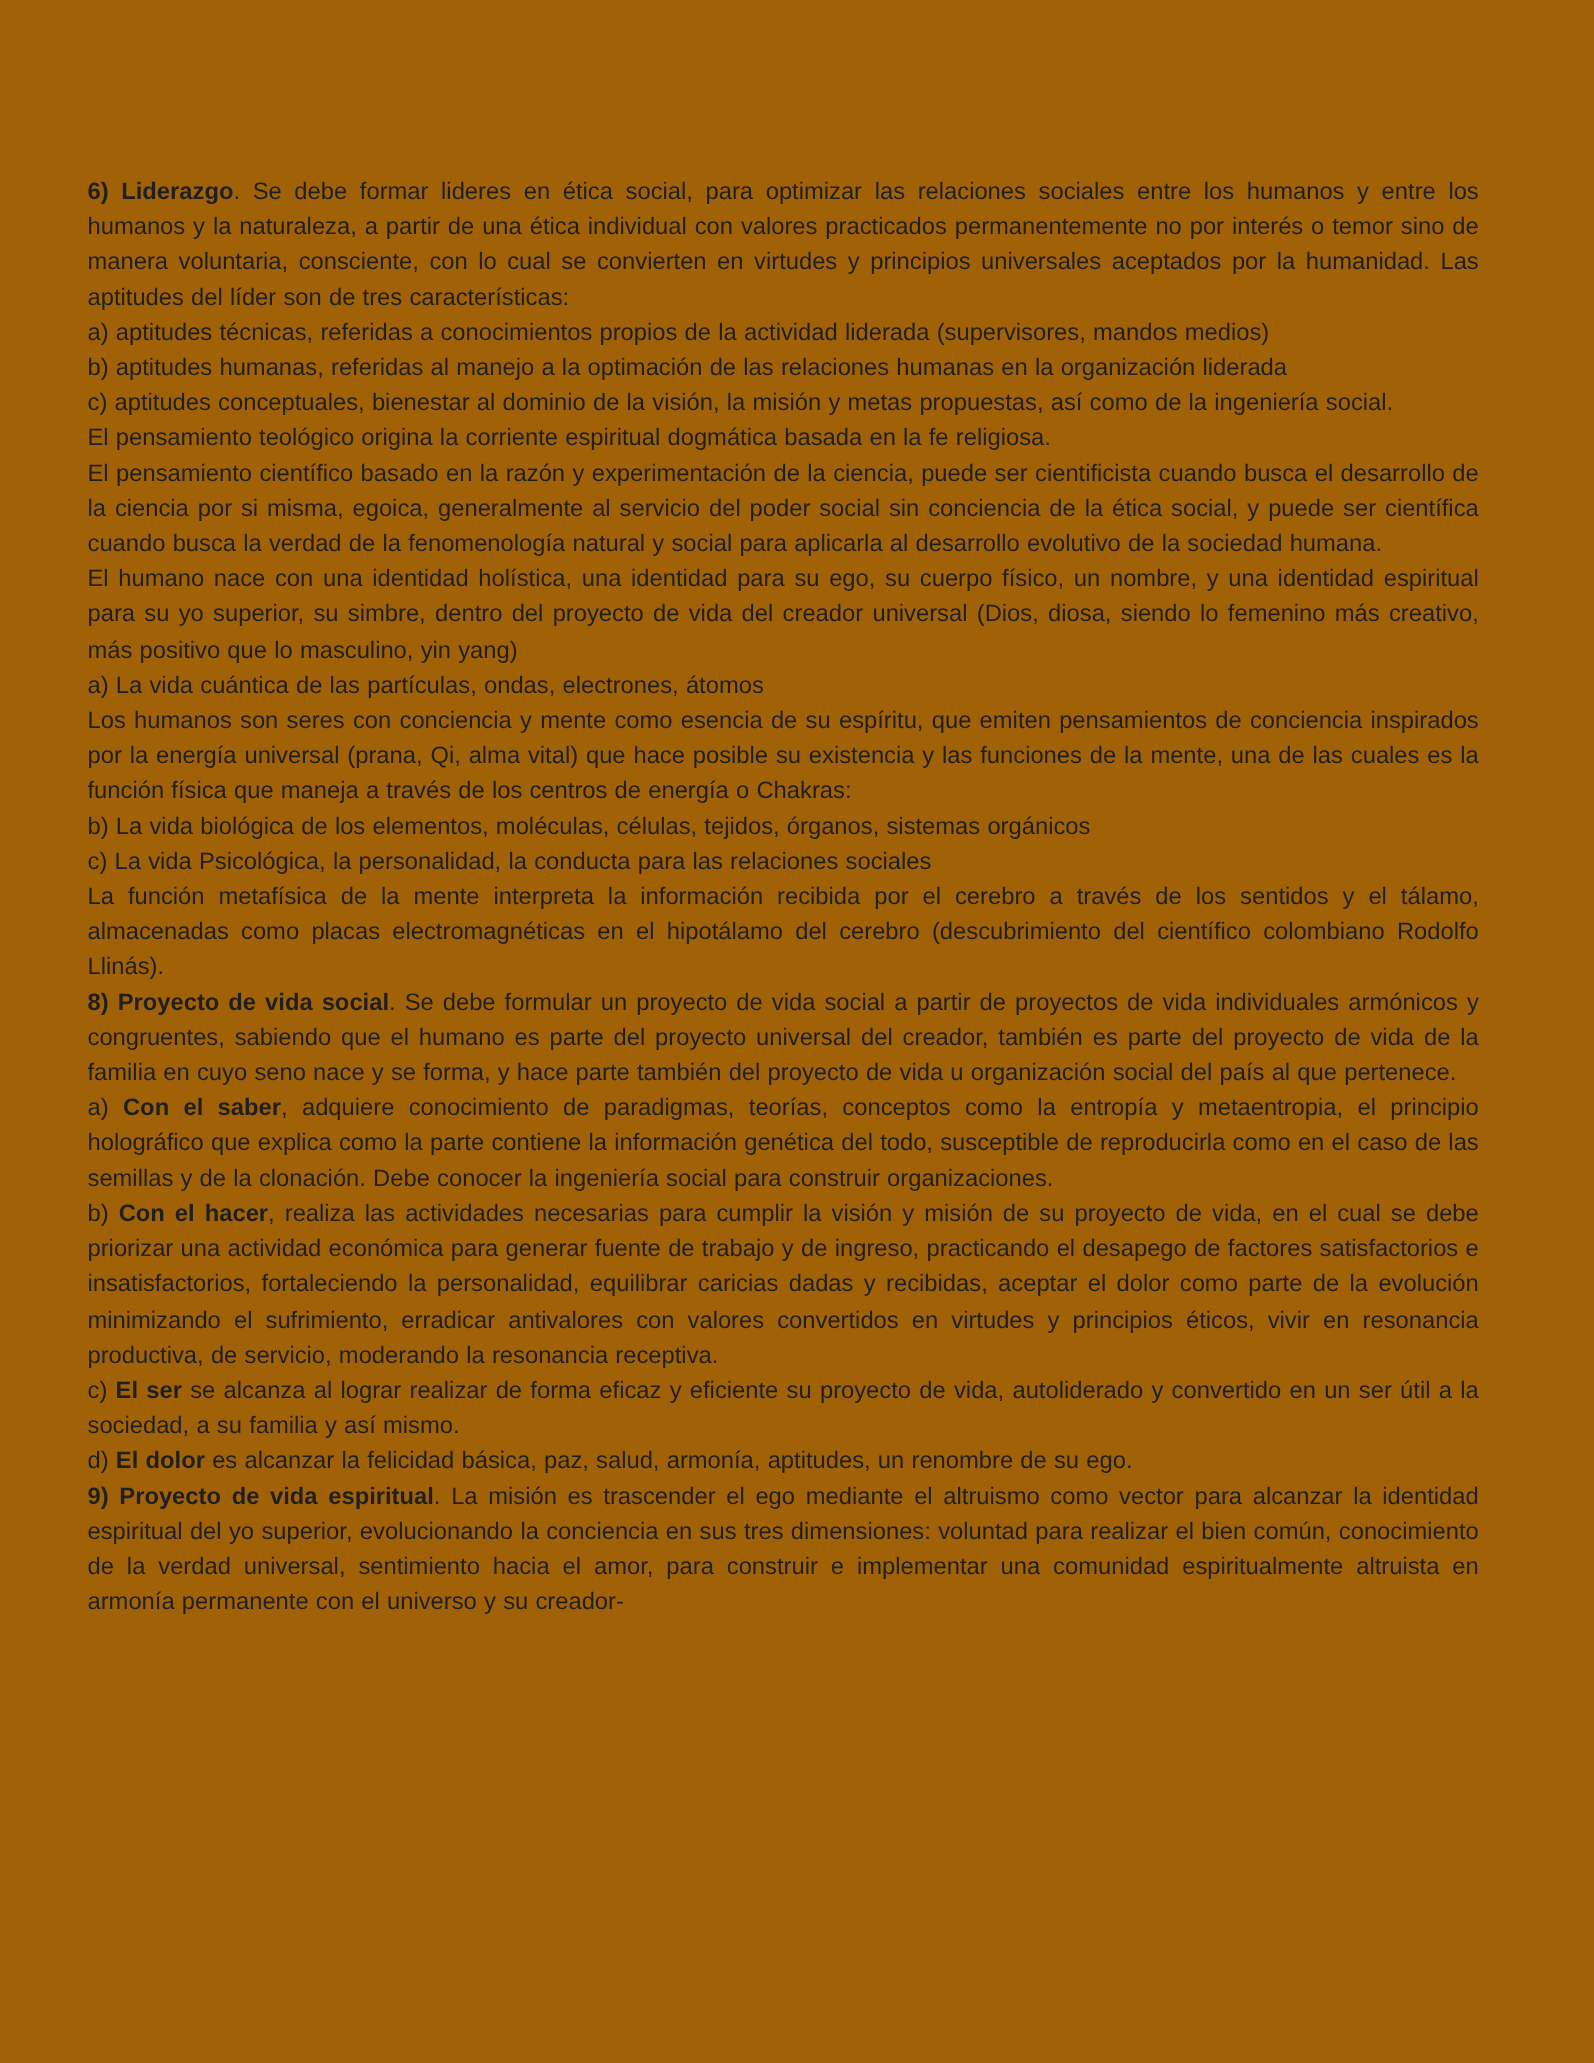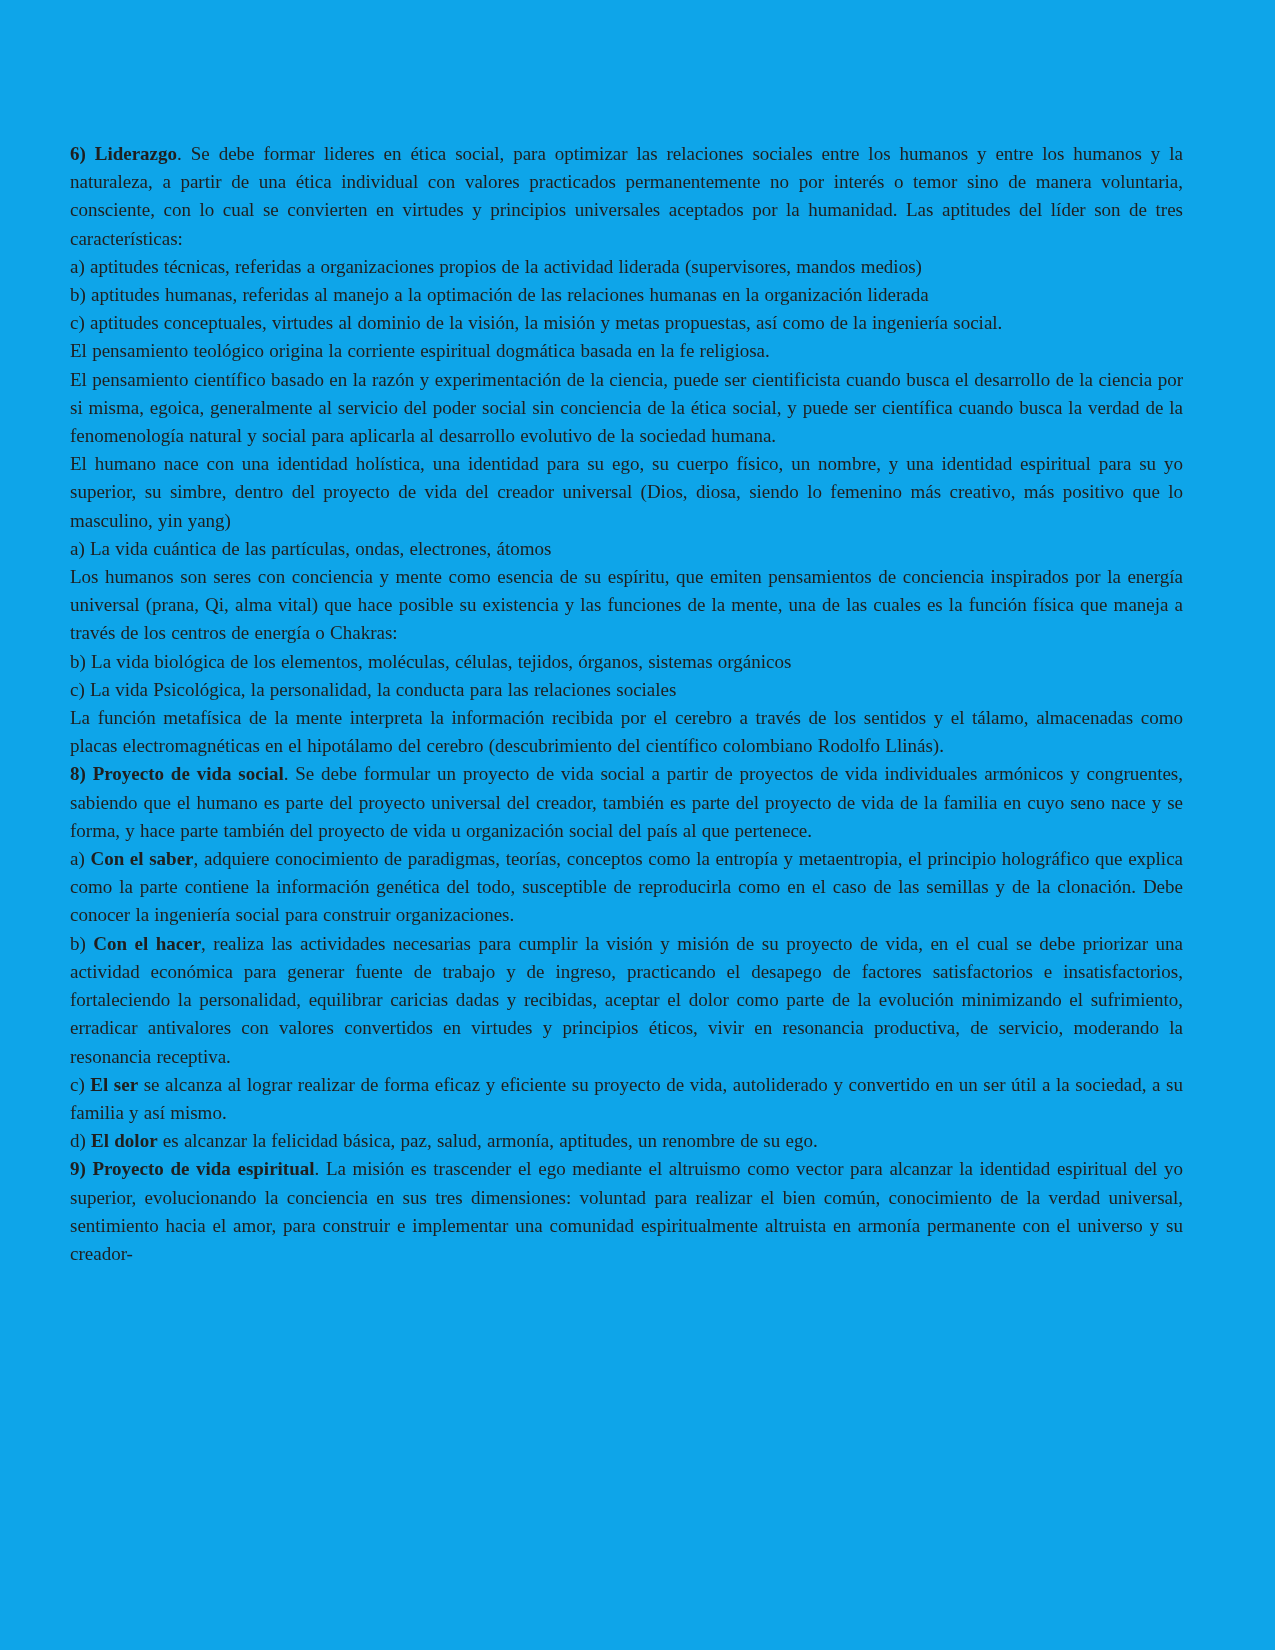--- a/index.html
+++ b/index.html
@@ -4,23 +4,23 @@
 <style>
   html, body {
     margin: 0;
     padding: 0;
     background: #ffffff;
   }
   .page {
     position: relative;
     width: 1275px;
     height: 1650px;
-    background: #0ea5e9;
+    background: #a16207;
     overflow: hidden;
-    font-family: Liberation Serif, serif;
+    font-family: Liberation Sans, sans-serif;
   }
   .doc-body {
     position: absolute;
     left: 70px;
     top: 140px;
     width: 1113px;
     color: #1f1f1f;
   }
   .doc-body p {
     margin: 0;
@@ -35,23 +35,23 @@
     font-weight: bold;
   }
 </style>
 </head>
 <body>
 
 <div class="page">
   <div class="doc-body">
 
   <p><strong>6) Liderazgo</strong><span>. Se debe formar lideres en ética social, para optimizar las relaciones sociales entre los humanos y entre los humanos y la naturaleza, a partir de una ética individual con valores practicados permanentemente no por interés o temor sino de manera voluntaria, consciente, con lo cual se convierten en virtudes y principios universales aceptados por la humanidad. Las aptitudes del líder son de tres características:</span></p>
-      <p><span>a) aptitudes técnicas, referidas a organizaciones propios de la actividad liderada (supervisores, mandos medios)</span></p>
+      <p><span>a) aptitudes técnicas, referidas a conocimientos propios de la actividad liderada (supervisores, mandos medios)</span></p>
       <p><span>b) aptitudes humanas, referidas al manejo a la optimación de las relaciones humanas en la organización liderada</span></p>
-      <p><span>c) aptitudes conceptuales, virtudes al dominio de la visión, la misión y metas propuestas, así como de la ingeniería social.</span></p>
+      <p><span>c) aptitudes conceptuales, bienestar al dominio de la visión, la misión y metas propuestas, así como de la ingeniería social.</span></p>
       <p><span>El pensamiento teológico origina la corriente espiritual dogmática basada en la fe religiosa.</span></p>
       <p><span>El pensamiento científico basado en la razón y experimentación de la ciencia, puede ser cientificista cuando busca el desarrollo de la ciencia por si misma, egoica, generalmente al servicio del poder social sin conciencia de la ética social, y puede ser científica cuando busca la verdad de la fenomenología natural y social para aplicarla al desarrollo evolutivo de la sociedad humana.</span></p>
       <p><span>El humano nace con una identidad holística, una identidad para su ego, su cuerpo físico, un nombre, y una identidad espiritual para su yo superior, su simbre, dentro del proyecto de vida del creador universal (Dios, diosa, siendo lo femenino más creativo, más positivo que lo masculino, yin yang)</span></p>
       <p><span>a) La vida cuántica de las partículas, ondas, electrones, átomos</span></p>
       <p><span>Los humanos son seres con conciencia y mente como esencia de su espíritu, que emiten pensamientos de conciencia inspirados por la energía universal (prana, Qi, alma vital) que hace posible su existencia y las funciones de la mente, una de las cuales es la función física que maneja a través de los centros de energía o Chakras:</span></p>
       <p><span>b) La vida biológica de los elementos, moléculas, células, tejidos, órganos, sistemas orgánicos</span></p>
       <p><span>c) La vida Psicológica, la personalidad, la conducta para las relaciones sociales</span></p>
       <p><span>La función metafísica de la mente interpreta la información recibida por el cerebro a través de los sentidos y el tálamo, almacenadas como placas electromagnéticas en el hipotálamo del cerebro (descubrimiento del científico colombiano Rodolfo Llinás).</span></p>
       <p><strong>8) Proyecto de vida social</strong><span>. Se debe formular un proyecto de vida social a partir de proyectos de vida individuales armónicos y congruentes, sabiendo que el humano es parte del proyecto universal del creador, también es parte del proyecto de vida de la familia en cuyo seno nace y se forma, y hace parte también del proyecto de vida u organización social del país al que pertenece.</span></p>
       <p><span>a) </span><strong>Con el saber</strong><span>, adquiere conocimiento  de paradigmas, teorías, conceptos como la entropía y metaentropia, el principio holográfico que explica como la parte contiene la información genética del todo, susceptible de reproducirla como en el caso de las semillas y de la clonación. Debe conocer la ingeniería social para construir organizaciones.</span></p>

